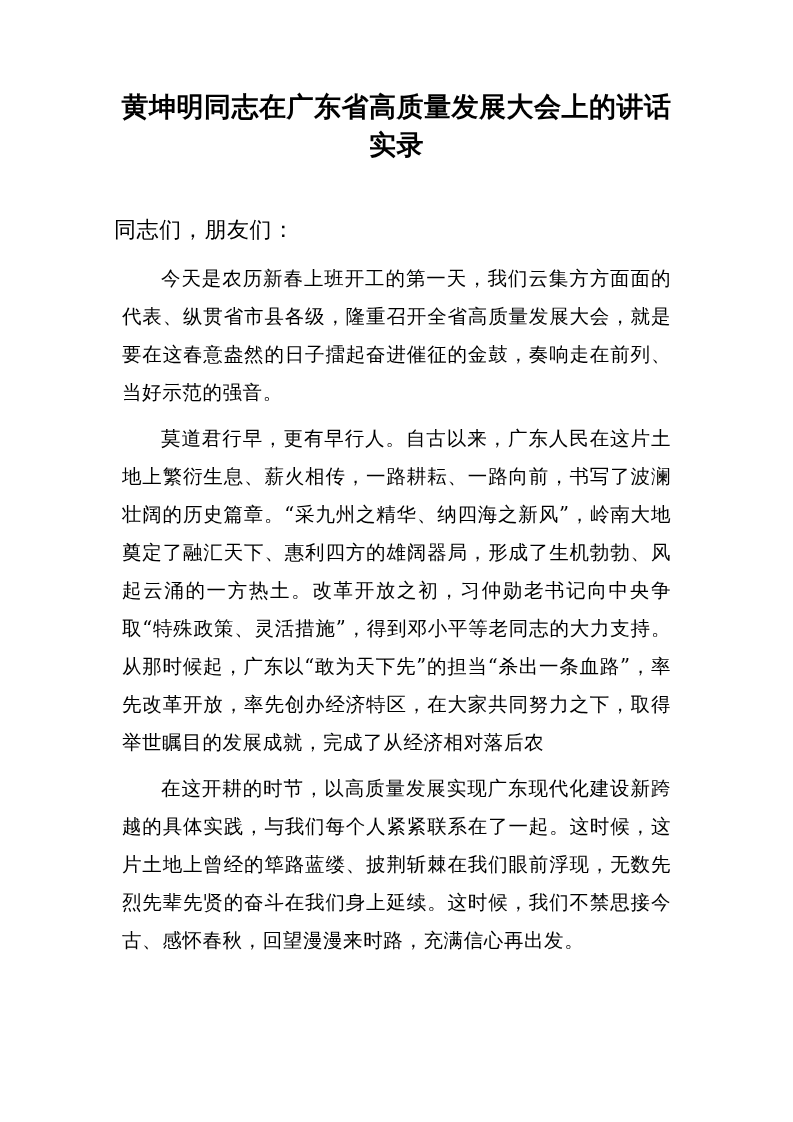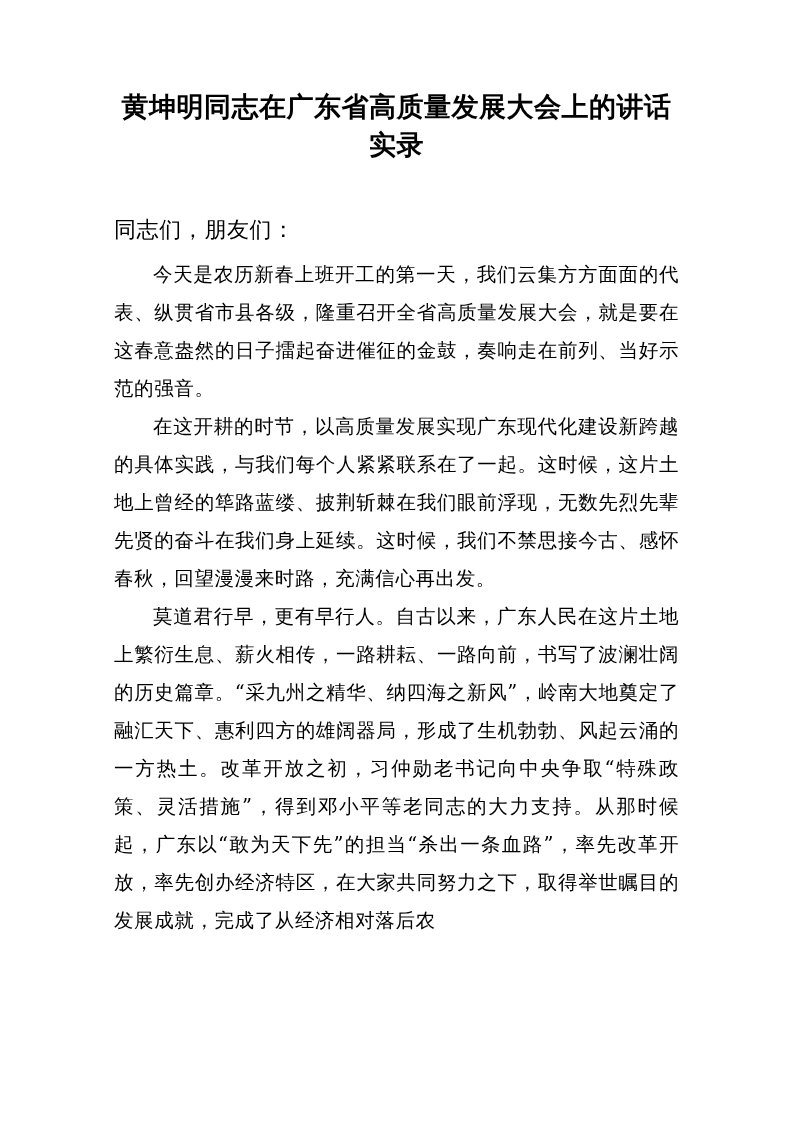--- a/index.html
+++ b/index.html
@@ -40,31 +40,31 @@
     letter-spacing: 0.6px;
     margin: 0 0 4px 0;
   }
   .body-para {
     font-size: 19.5px;
     line-height: 1.95;
     text-align: justify;
     text-align-last: left;
     letter-spacing: 0.6px;
     text-indent: 2em;
-    margin: 0;
+    margin: 8px;
   }
 </style>
 </head>
 <body>
 
 <div class="page">
 
   <h1 class="doc-title">黄坤明同志在广东省高质量发展大会上的讲话实录</h1>
 
   <p class="salutation">同志们，朋友们：</p>
 
   <p class="body-para">今天是农历新春上班开工的第一天，我们云集方方面面的代表、纵贯省市县各级，隆重召开全省高质量发展大会，就是要在这春意盎然的日子擂起奋进催征的金鼓，奏响走在前列、当好示范的强音。</p>
 
+  <p class="body-para">莫道君行早，更有早行人。自古以来，广东人民在这片土地上繁衍生息、薪火相传，一路耕耘、一路向前，书写了波澜壮阔的历史篇章。“采九州之精华、纳四海之新风”，岭南大地奠定了融汇天下、惠利四方的雄阔器局，形成了生机勃勃、风起云涌的一方热土。改革开放之初，习仲勋老书记向中央争取“特殊政策、灵活措施”，得到邓小平等老同志的大力支持。从那时候起，广东以“敢为天下先”的担当“杀出一条血路”，率先改革开放，率先创办经济特区，在大家共同努力之下，取得举世瞩目的发展成就，完成了从经济相对落后农</p>
+
   <p class="body-para">在这开耕的时节，以高质量发展实现广东现代化建设新跨越的具体实践，与我们每个人紧紧联系在了一起。这时候，这片土地上曾经的筚路蓝缕、披荆斩棘在我们眼前浮现，无数先烈先辈先贤的奋斗在我们身上延续。这时候，我们不禁思接今古、感怀春秋，回望漫漫来时路，充满信心再出发。</p>
-
-  <p class="body-para">莫道君行早，更有早行人。自古以来，广东人民在这片土地上繁衍生息、薪火相传，一路耕耘、一路向前，书写了波澜壮阔的历史篇章。“采九州之精华、纳四海之新风”，岭南大地奠定了融汇天下、惠利四方的雄阔器局，形成了生机勃勃、风起云涌的一方热土。改革开放之初，习仲勋老书记向中央争取“特殊政策、灵活措施”，得到邓小平等老同志的大力支持。从那时候起，广东以“敢为天下先”的担当“杀出一条血路”，率先改革开放，率先创办经济特区，在大家共同努力之下，取得举世瞩目的发展成就，完成了从经济相对落后农</p>
 
 </div>
 
 </body></html>

